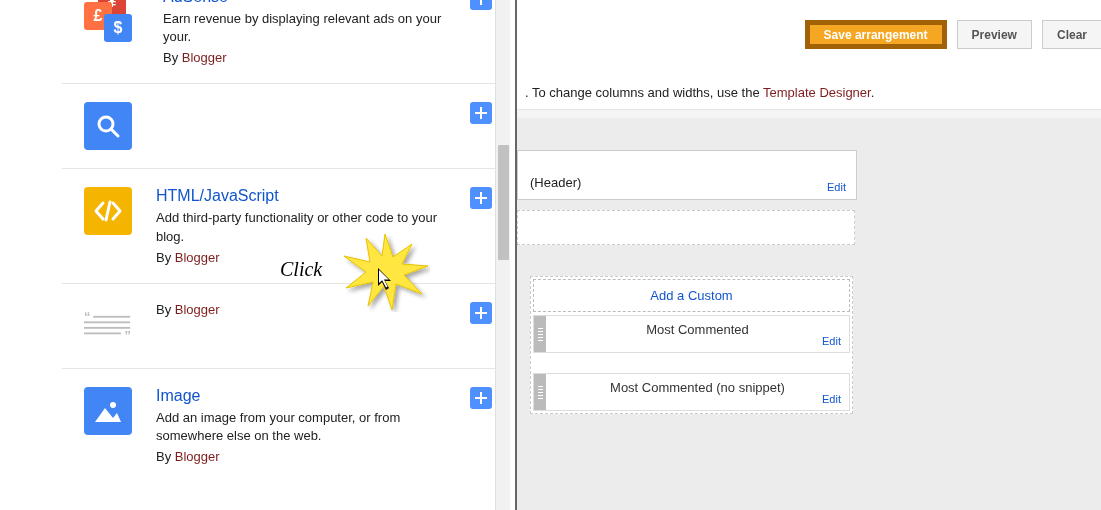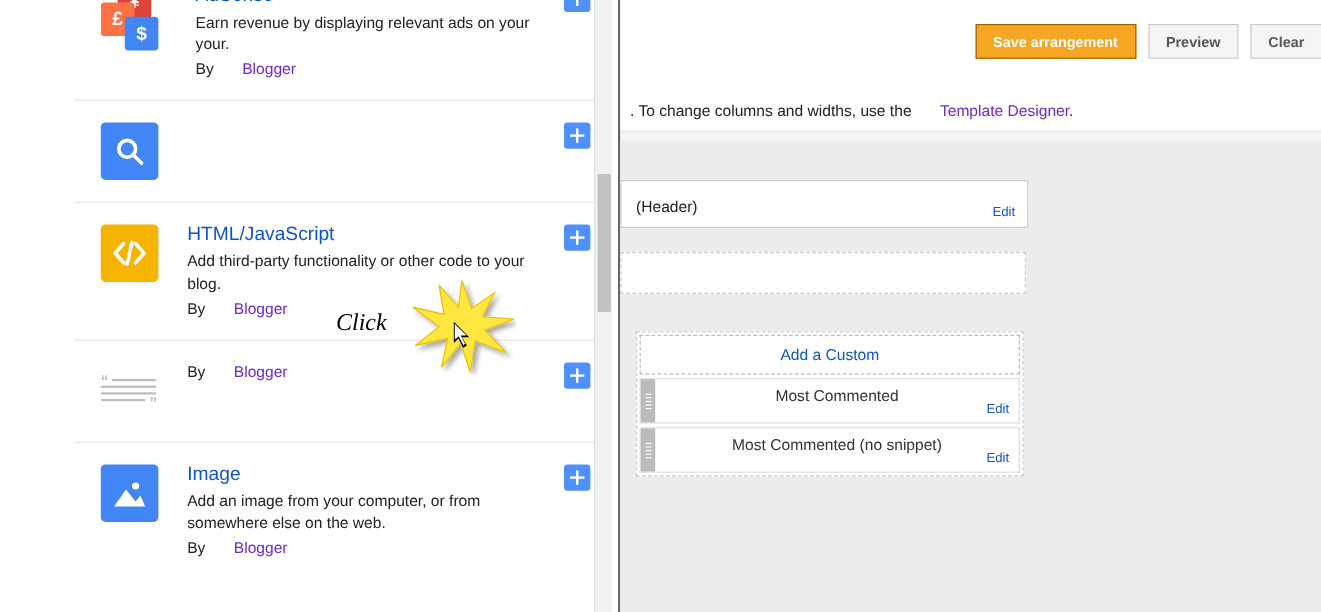--- a/index.html
+++ b/index.html
@@ -40,21 +40,21 @@
   }
   .g-body { flex: 1 1 auto; padding-right: 30px; }
   .g-title {
     color: #1155cc;
     font-size: 16px;
     margin-bottom: 4px;
     cursor: pointer;
   }
   .g-desc { color: #222; line-height: 1.4; margin-bottom: 4px; }
   .g-by { color: #222; }
-  .g-by a, .blue-link { color: #6d28d9; text-decoration: none; cursor: pointer; margin-left: 20px; }
+  .g-by a, .blue-link { color: #7f1d1d; text-decoration: none; cursor: pointer; }
   .add-btn {
     position: absolute;
     right: 18px;
     top: 18px;
     width: 22px; height: 22px;
     background: #4d90fe;
     border-radius: 3px;
     display: flex; align-items: center; justify-content: center;
     color: #fff;
     font-weight: bold;
@@ -116,21 +116,21 @@
     font-size:12px;
     font-weight:bold;
     border:1px solid #ccc;
     background:#f5f5f5;
     color:#555;
     display:flex; align-items:center;
     cursor:pointer;
   }
   .btn-primary {
     background:#f5a623;
-    border:1px solid #a16207;
+    border:5px solid #a16207;
     color:#fff;
   }
   .hint {
     position:absolute;
     left:8px; top:85px;
     font-size:13px;
     color:#222;
   }
 
   .layout-area {
@@ -142,21 +142,21 @@
   }
 
   .layout-block {
     position:absolute;
     background:#fff;
     border:1px solid #ccc;
   }
   .layout-header {
     left:0; top:32px;
     width:340px; height:40px;
-    padding:14px 12px;
+    padding:24px 12px;
     font-size:13px;
     color:#222;
   }
   .layout-header .edit { position:absolute; right:10px; bottom:6px; }
   .dashed-block {
     position:absolute;
     left:0; top:92px;
     width:338px; height:35px;
     border:1px dashed #ccc;
     background:#fff;
@@ -178,21 +178,21 @@
     font-size:13px;
     cursor:pointer;
     background:#fff;
     margin-bottom:3px;
   }
   .widget-row {
     display:flex;
     align-items:stretch;
     background:#fff;
     border:1px solid #ddd;
-    margin-bottom:3px;
+    margin-bottom:20px;
     height:38px;
     position:relative;
   }
   .widget-row:last-child { margin-bottom:0; }
   .grip {
     width:12px;
     background:#bbb;
     display:flex; flex-direction:column; justify-content:center; align-items:center;
     gap:2px;
     cursor:grab;

